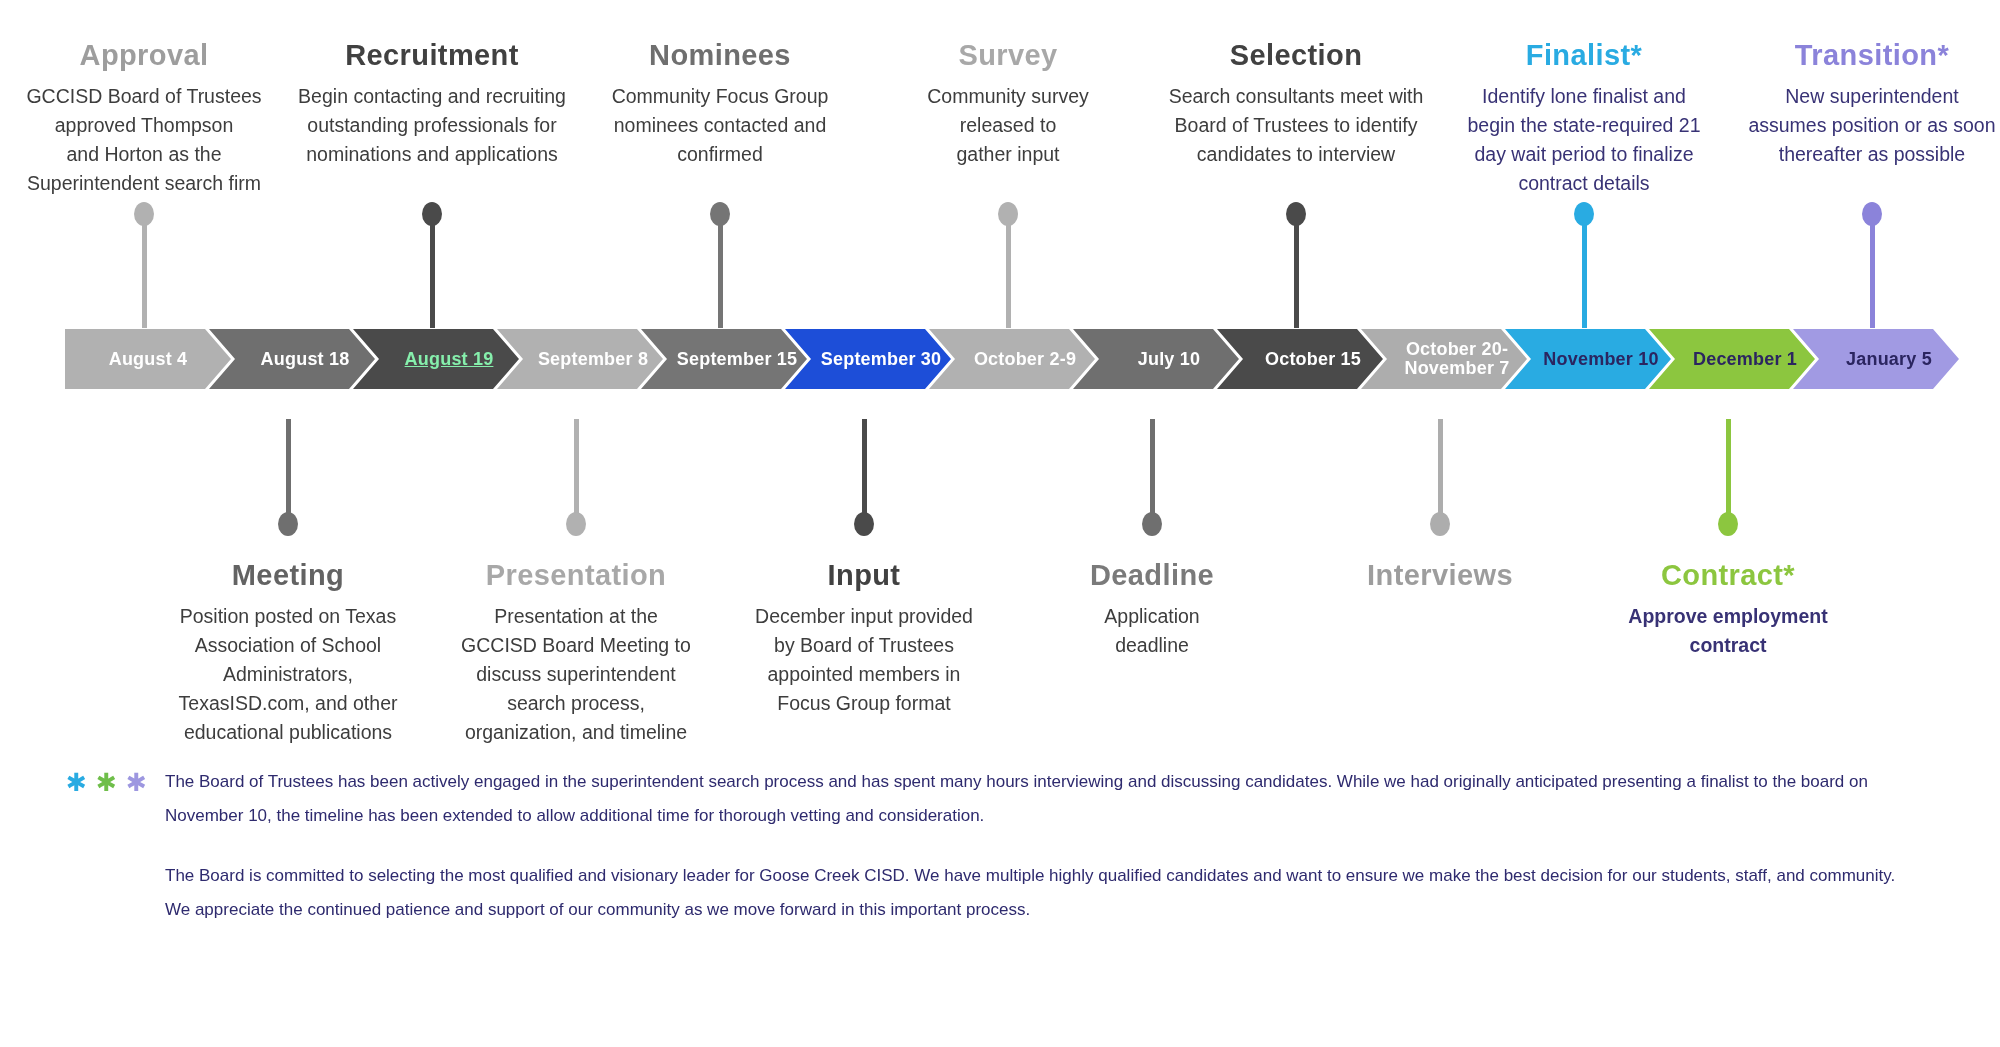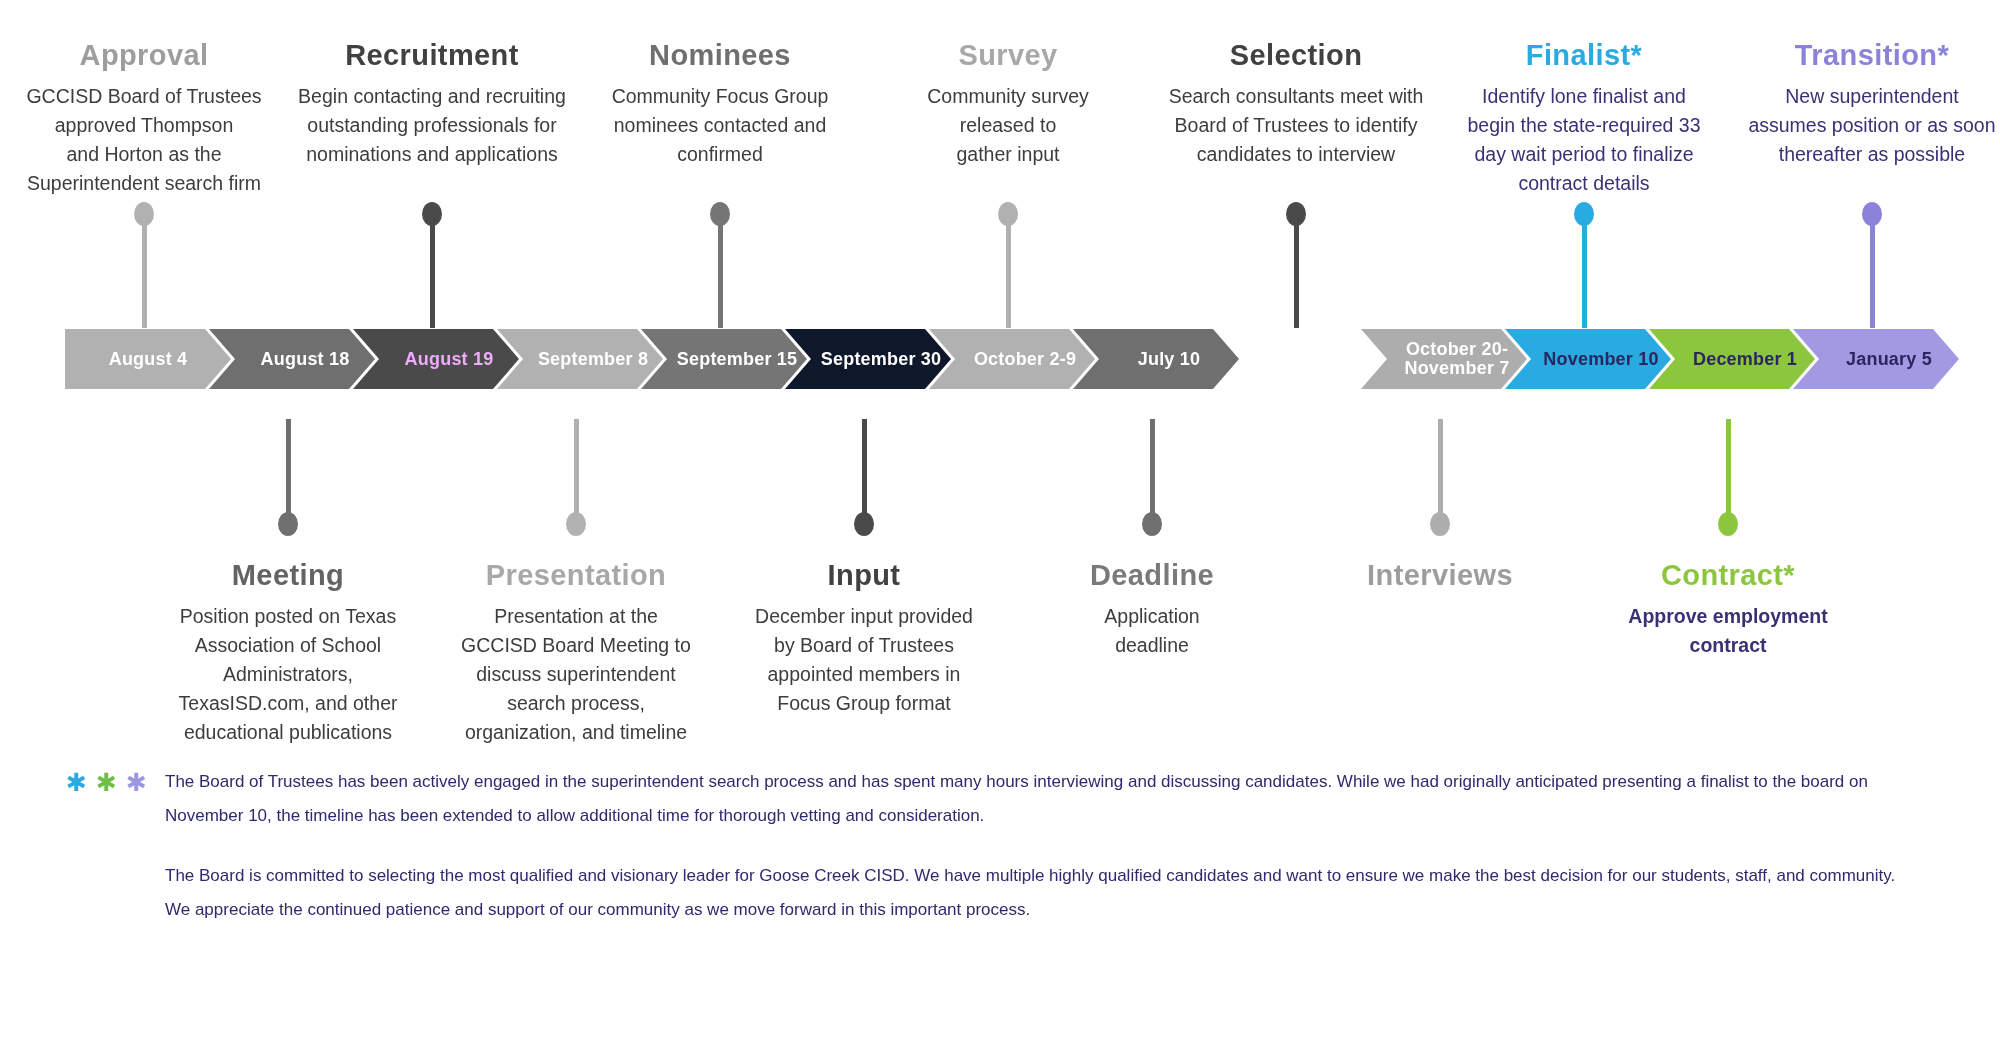--- a/index.html
+++ b/index.html
@@ -75,21 +75,21 @@
   </div>
   <div class="milestone top" style="left:1153px">
     <div class="ms-title" style="color: rgb(65, 65, 65);">Selection</div>
     <div class="ms-body" style="color: rgb(61, 61, 61);">Search consultants meet with
 Board of Trustees to identify
 candidates to interview</div>
   </div>
   <div class="milestone top" style="left:1441px">
     <div class="ms-title" style="color: rgb(41, 171, 226);">Finalist*</div>
     <div class="ms-body" style="color: rgb(56, 50, 117);">Identify lone finalist and
-begin the state-required 33
+begin the state-required 21
 day wait period to finalize
 contract details</div>
   </div>
   <div class="milestone top" style="left:1729px">
     <div class="ms-title" style="color: rgb(139, 131, 218);">Transition*</div>
     <div class="ms-body" style="color: rgb(56, 50, 117);">New superintendent
 assumes position or as soon
 thereafter as possible</div>
   </div>
 
@@ -122,36 +122,39 @@
     <div class="pin-stem" style="background-color: rgb(139, 131, 218);"></div>
   </div>
 
   <div class="chevron first" style="left: 65px; background-color: rgb(177, 177, 177);">
     <span class="chevron-label" style="color: rgb(255, 255, 255);">August 4</span>
   </div>
   <div class="chevron" style="left: 209px; background-color: rgb(111, 111, 111);">
     <span class="chevron-label" style="color: rgb(255, 255, 255);">August 18</span>
   </div>
   <div class="chevron" style="left: 353px; background-color: rgb(74, 74, 74);">
-    <span class="chevron-label" style="color: #f0abfc;">August 19</span>
+    <span class="chevron-label" style="color: #86efac; text-decoration: underline;">August 19</span>
   </div>
   <div class="chevron" style="left: 497px; background-color: rgb(177, 177, 177);">
     <span class="chevron-label" style="color: rgb(255, 255, 255);">September 8</span>
   </div>
   <div class="chevron" style="left: 641px; background-color: rgb(117, 117, 117);">
     <span class="chevron-label" style="color: rgb(255, 255, 255);">September 15</span>
   </div>
-  <div class="chevron" style="left: 785px; background-color: #0f172a;">
+  <div class="chevron" style="left: 785px; background-color: #1d4ed8;">
     <span class="chevron-label" style="color: rgb(255, 255, 255);">September 30</span>
   </div>
   <div class="chevron" style="left: 929px; background-color: rgb(177, 177, 177);">
     <span class="chevron-label" style="color: rgb(255, 255, 255);">October 2-9</span>
   </div>
   <div class="chevron" style="left: 1073px; background-color: rgb(111, 111, 111);">
     <span class="chevron-label" style="color: rgb(255, 255, 255);">July 10</span>
+  </div>
+  <div class="chevron" style="left: 1217px; background-color: rgb(74, 74, 74);">
+    <span class="chevron-label" style="color: rgb(255, 255, 255);">October 15</span>
   </div>
   <div class="chevron" style="left: 1361px; background-color: rgb(173, 173, 173);">
     <span class="chevron-label" style="color: rgb(255, 255, 255);">October 20-
 November 7</span>
   </div>
   <div class="chevron" style="left: 1505px; background-color: rgb(41, 171, 226);">
     <span class="chevron-label" style="color: rgb(43, 37, 96);">November 10</span>
   </div>
   <div class="chevron" style="left: 1649px; background-color: rgb(140, 198, 63);">
     <span class="chevron-label" style="color: rgb(43, 37, 96);">December 1</span>

